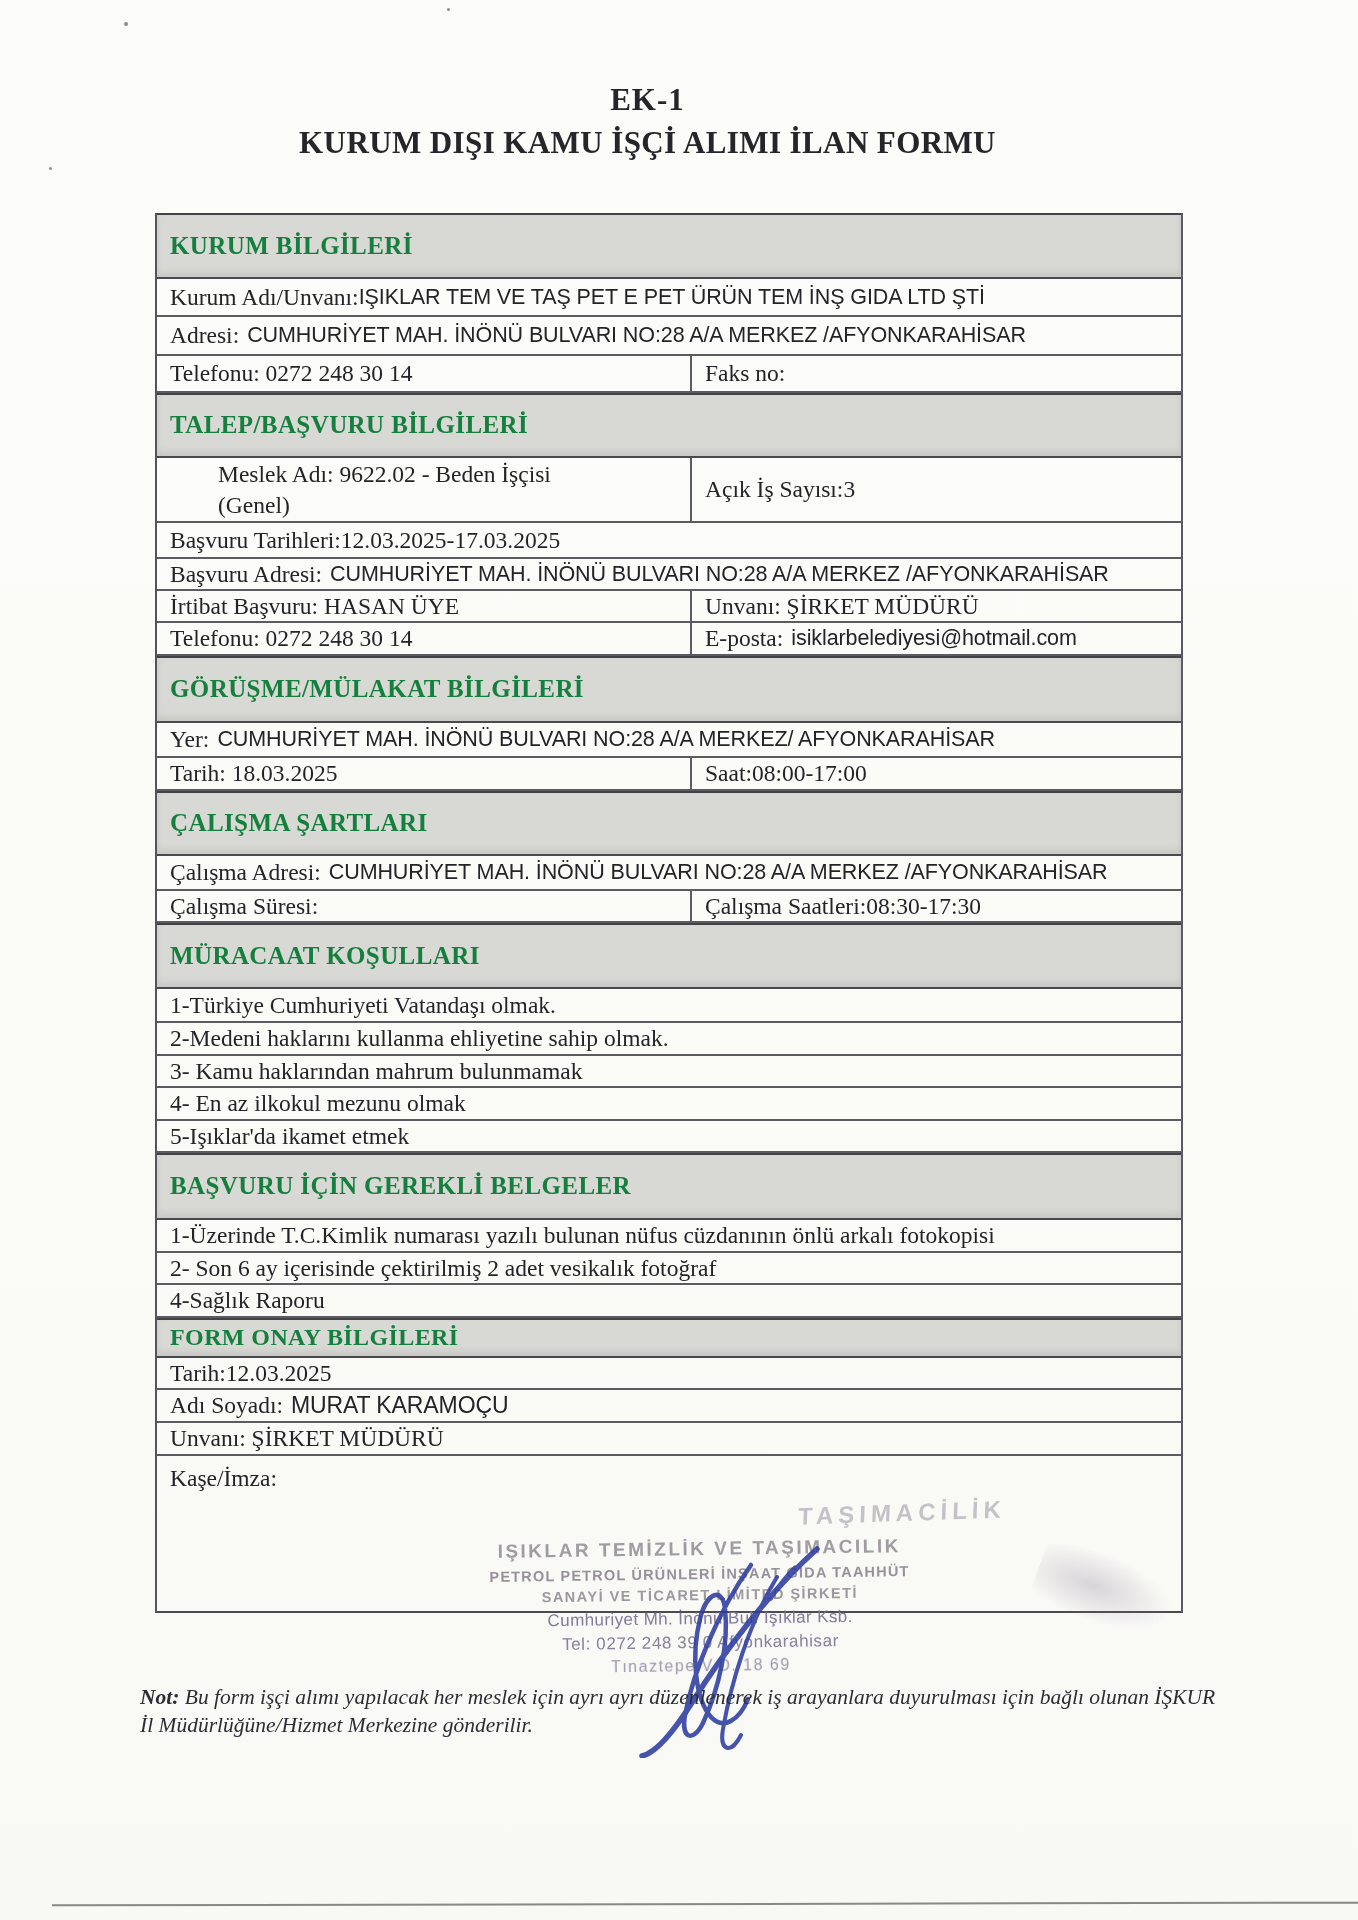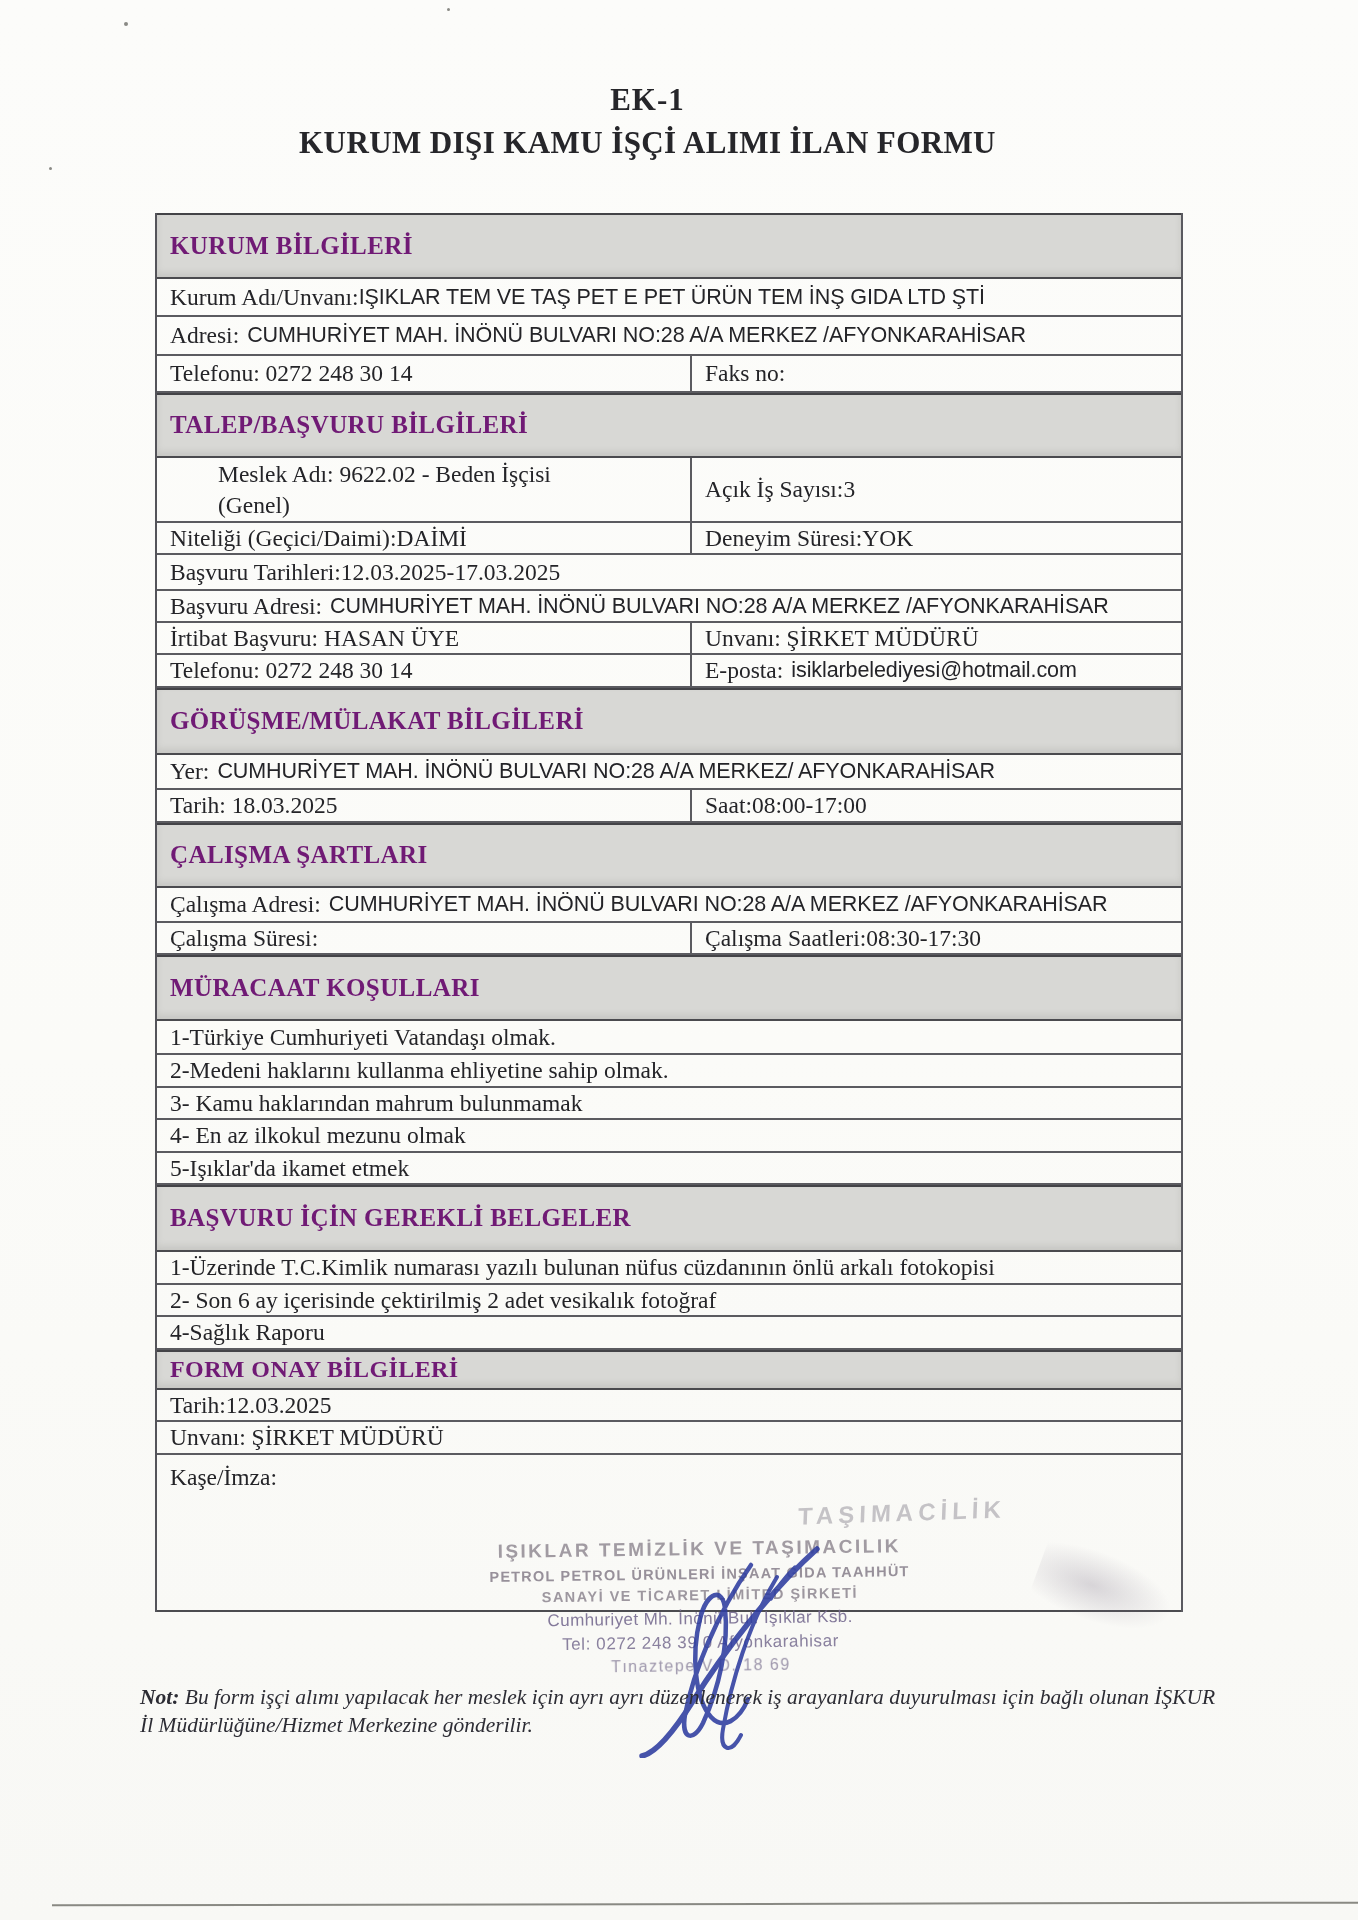--- a/index.html
+++ b/index.html
@@ -10,21 +10,21 @@
        font-family:"Liberation Serif",serif;font-weight:bold;color:#26262a;}
   .ek{font-size:31px;letter-spacing:1px;}
   .title{font-size:31px;margin-top:7px;letter-spacing:.4px;}
   .form{position:absolute;left:155px;top:213px;width:1028px;box-sizing:border-box;
         border-left:2px solid #54545a;border-right:2px solid #5a5a60;}
   .row{position:relative;box-sizing:border-box;border-bottom:2px solid #5b5b60;
        display:flex;align-items:center;padding:0 13px;
        font-family:"Liberation Serif",serif;font-size:23.5px;line-height:1.05;}
   .band{background:#d8d8d5;border-top:2px solid #434347;border-bottom:2px solid #4a4a4e;
         box-shadow:inset 0 -4px 6px rgba(120,120,118,.18);
-        font-weight:bold;font-size:25px;letter-spacing:.4px;color:#701a75;}
+        font-weight:bold;font-size:25px;letter-spacing:.4px;color:#15803d;}
   .cols{padding:0;}
   .cell{display:flex;align-items:center;height:100%;box-sizing:border-box;padding:0 13px;}
   .cell.l{width:535px;border-right:2px solid #5b5b60;}
   .cell.r{flex:1;}
   .lbl{font-family:"Liberation Serif",serif;}
   .vs{font-family:"Liberation Sans",sans-serif;font-size:21.5px;letter-spacing:-.1px;}
   .gap{margin-left:8px;}
   .pre{white-space:pre-line;line-height:1.3;margin-left:48px;}
   .kase-row{align-items:flex-start;padding-top:10px;}
   .note{position:absolute;left:140px;top:1684px;width:1080px;
@@ -87,28 +87,20 @@
     </div>
     <div class="row cols" style="height:65px">
       <div class="cell l">
           <span class="lbl pre">Meslek Adı:  9622.02 - Beden İşçisi
 (Genel)</span>
         </div>
       <div class="cell r">
           <span class="lbl">Açık İş Sayısı:3</span>
         </div>
     </div>
-    <div class="row cols" style="height:32px">
-      <div class="cell l">
-          <span class="lbl">Niteliği (Geçici/Daimi):DAİMİ</span>
-        </div>
-      <div class="cell r">
-          <span class="lbl">Deneyim Süresi:YOK</span>
-        </div>
-    </div>
     <div class="row" style="height:36px">
       <span class="lbl">Başvuru Tarihleri:12.03.2025-17.03.2025</span>
     </div>
     <div class="row" style="height:32px">
       <span class="lbl">Başvuru Adresi:</span>
         <span class="vs gap">CUMHURİYET MAH. İNÖNÜ BULVARI NO:28 A/A MERKEZ /AFYONKARAHİSAR</span>
     </div>
     <div class="row cols" style="height:32px">
       <div class="cell l">
           <span class="lbl">İrtibat Başvuru: HASAN ÜYE</span>
@@ -190,20 +182,24 @@
     <div class="row" style="height:33px">
         <span class="lbl">4-Sağlık Raporu</span>
       </div>
 
     <div class="row band" style="height:40px;font-size:24px">
       <span>FORM ONAY BİLGİLERİ</span>
     </div>
     <div class="row" style="height:32px">
         <span class="lbl">Tarih:12.03.2025</span>
       </div>
+    <div class="row" style="height:33px">
+      <span class="lbl">Adı Soyadı:</span>
+        <span class="vs gap" style="font-size:23px">MURAT KARAMOÇU</span>
+    </div>
     <div class="row" style="height:33px">
         <span class="lbl">Unvanı: ŞİRKET MÜDÜRÜ</span>
       </div>
     <div class="row kase-row" style="height:157px;border-bottom:2px solid #4c4c50">
       <span class="lbl">Kaşe/İmza:</span>
     </div>
 
   </div>
 
   <div class="ghost">TAŞIMACİLİK</div>

